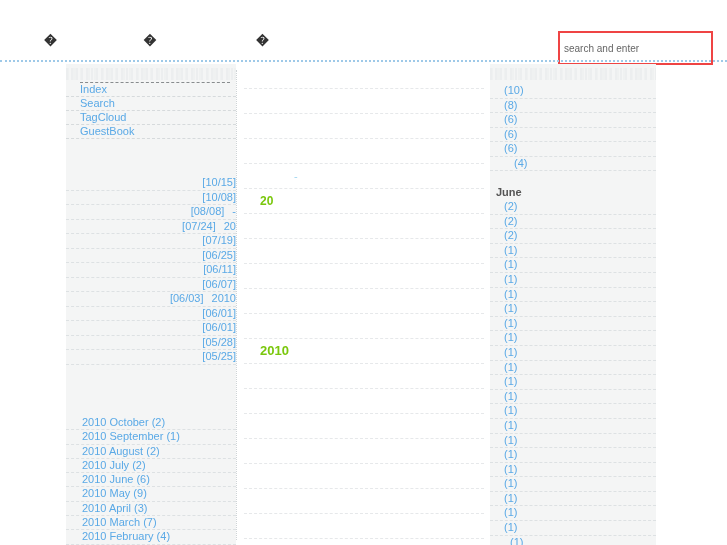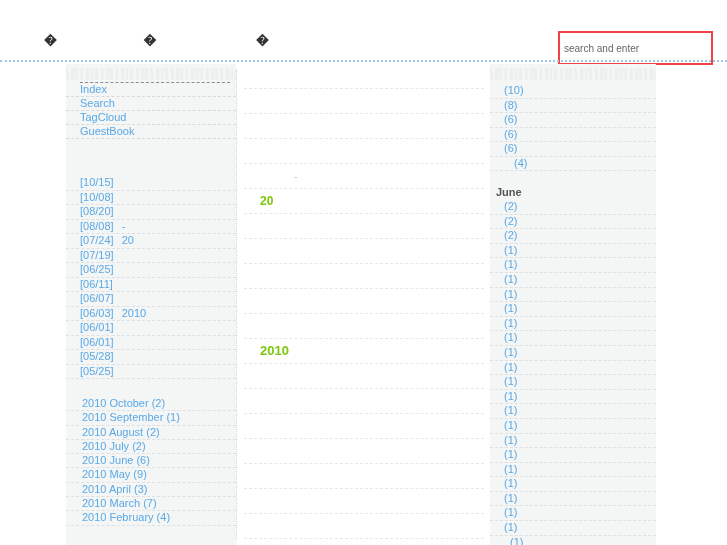--- a/index.html
+++ b/index.html
@@ -161,37 +161,38 @@
     white-space: nowrap;
   }
   .menu-item:last-child { border-bottom: 1px dashed #d6dadc; }
 
   
   #recent-block {
     position: absolute;
     left: 0;
     top: 112px;
     width: 170px;
+    text-align: right;
   }
   .recent-item {
     height: 13.5px;
     line-height: 13.5px;
     padding-left: 14px;
     border-bottom: 1px dashed #dde1e3;
     white-space: nowrap;
     color: #5aa9e6;
     font-size: 11px;
   }
   .recent-item .extra { margin-left: 8px; color: #5aa9e6; }
 
   
   #archive-block {
     position: absolute;
     left: 0;
-    top: 333px;
+    top: 352px;
     width: 170px;
   }
   .archive-item {
     height: 13.3px;
     line-height: 13.3px;
     padding-left: 16px;
     border-bottom: 1px dashed #dde1e3;
     white-space: nowrap;
     color: #6ab4ea;
     font-size: 11px;
@@ -308,21 +309,20 @@
         <span class="sb-link">TagCloud</span>
       </div>
       <div class="menu-item">
         <span class="sb-link">GuestBook</span>
       </div>
     </div>
 
     <div id="recent-block">
         <div class="recent-item"><span class="sb-link">[10/15]</span></div>
         <div class="recent-item"><span class="sb-link">[10/08]</span></div>
-        <div class="recent-item"><span class="sb-link">[08/20]</span></div>
         <div class="recent-item"><span class="sb-link">[08/08]</span><span class="extra">-</span></div>
         <div class="recent-item"><span class="sb-link">[07/24]</span><span class="extra">20</span></div>
         <div class="recent-item"><span class="sb-link">[07/19]</span></div>
         <div class="recent-item"><span class="sb-link">[06/25]</span></div>
         <div class="recent-item"><span class="sb-link">[06/11]</span></div>
         <div class="recent-item"><span class="sb-link">[06/07]</span></div>
         <div class="recent-item"><span class="sb-link">[06/03]</span><span class="extra">2010</span></div>
         <div class="recent-item"><span class="sb-link">[06/01]</span></div>
         <div class="recent-item"><span class="sb-link">[06/01]</span></div>
         <div class="recent-item"><span class="sb-link">[05/28]</span></div>

